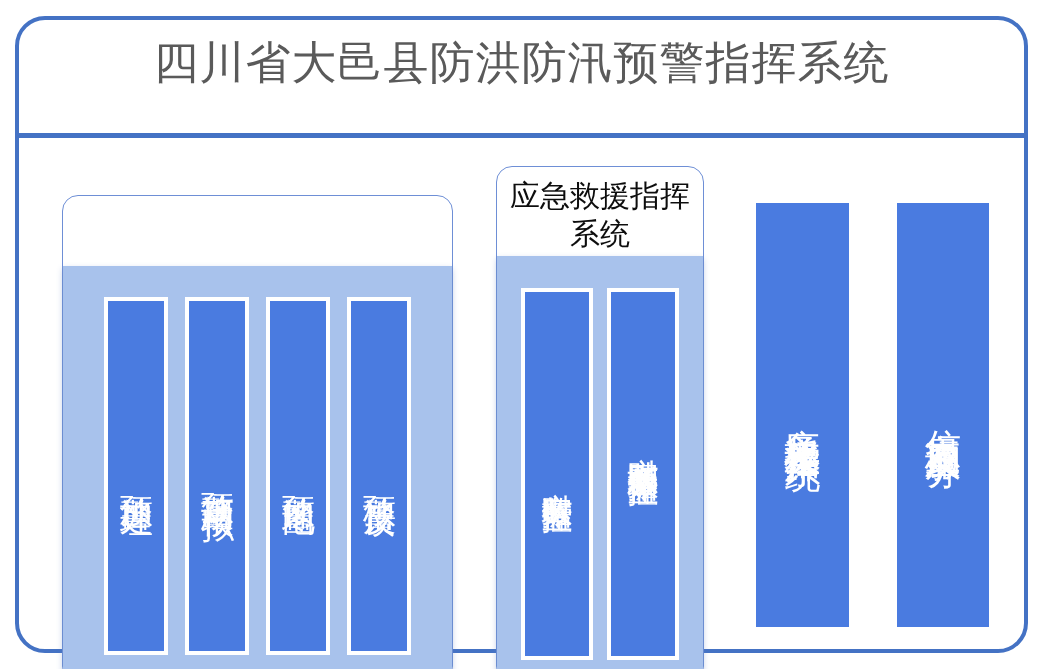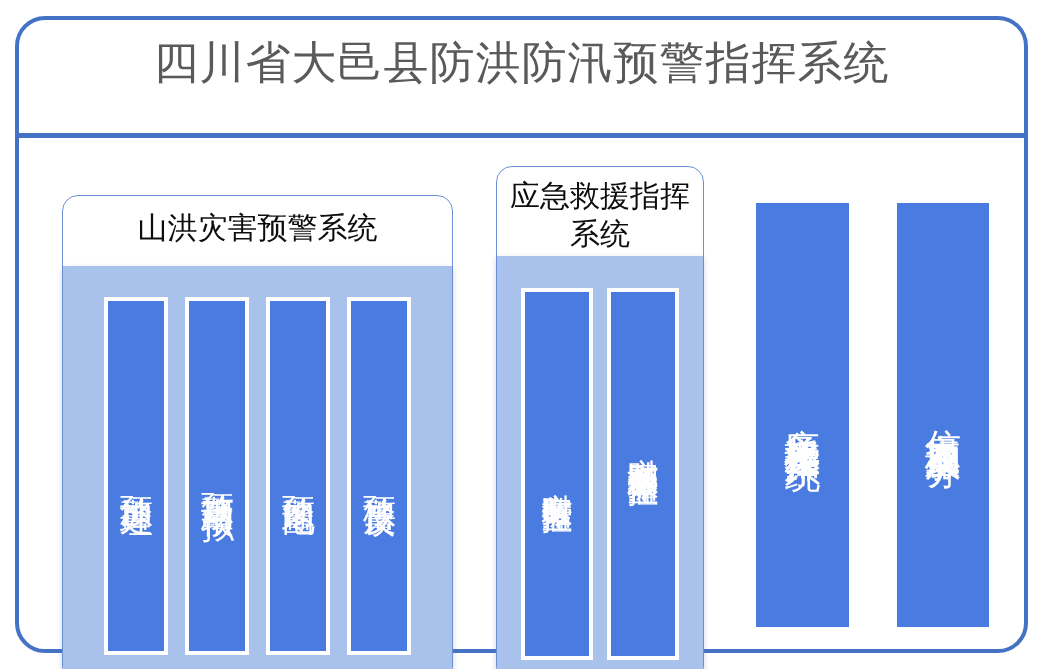--- a/index.html
+++ b/index.html
@@ -163,21 +163,20 @@
 <div id="app-frame">
 
   <div id="header">
     <div id="page-title">四川省大邑县防洪防汛预警指挥系统</div>
   </div>
   <div id="header-divider"></div>
 
   <div id="board">
 
     <div class="panel" id="panel-warning">
-      <div class="panel-title">山洪灾害预警系统</div>
       <div class="panel-fill"></div>
       <div class="col-row">
         <div class="vcol">
           <span class="vcol-label">预警处理</span>
         </div>
         <div class="vcol">
           <span class="vcol-label">预警动画模拟</span>
         </div>
         <div class="vcol">
           <span class="vcol-label">预警地图</span>

